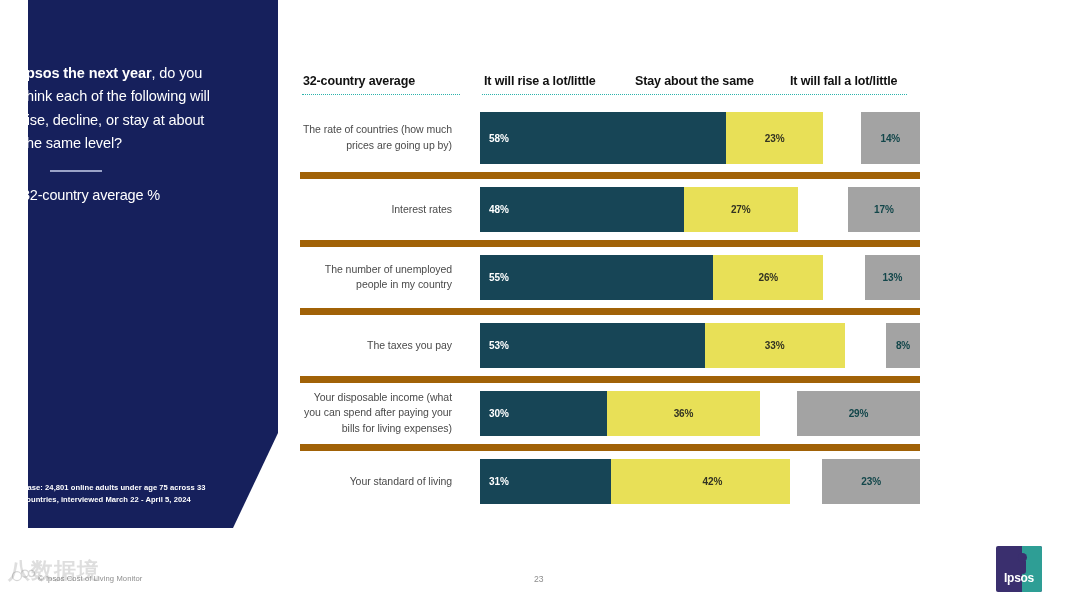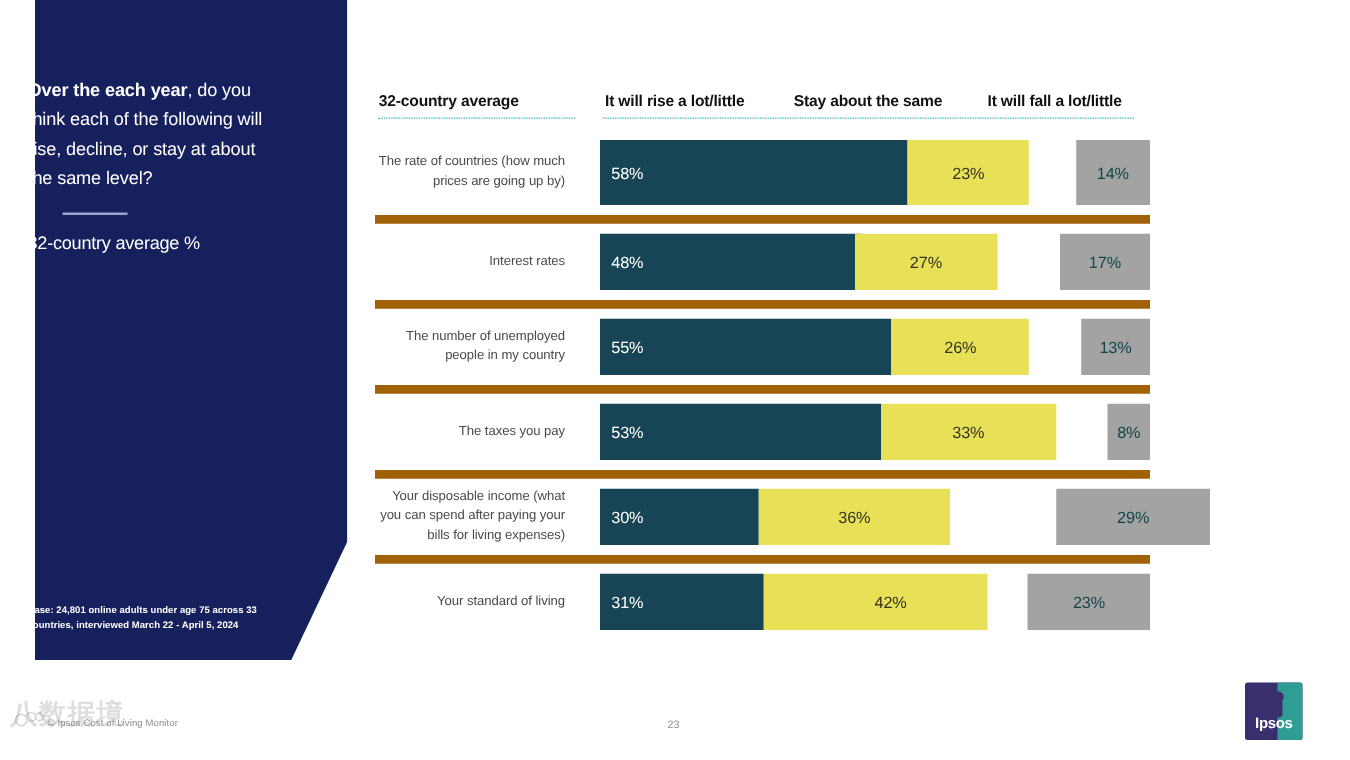--- a/index.html
+++ b/index.html
@@ -138,21 +138,21 @@
     position: absolute;
     top: 0;
     bottom: 0;
     display: flex;
     align-items: center;
     box-sizing: border-box;
   }
   .seg-rise { background: #174556; color: #ffffff; justify-content: flex-start; padding-left: 9px; }
   .seg-same { background: #e8e057; color: #333322; justify-content: center; }
   .seg-fall { background: #a3a3a3; color: #12464a; justify-content: center; }
-  .seg-val  { font-size: 13px; font-weight: normal; letter-spacing: -0.1px; }
+  .seg-val  { font-size: 10px; font-weight: bold; letter-spacing: -0.1px; }
 
   
   #footer-left {
     position: absolute;
     left: 38px;
     top: 574px;
     font-size: 7.6px;
     color: #8d8d8d;
     letter-spacing: 0.1px;
     white-space: nowrap;
@@ -234,21 +234,21 @@
     font-weight: bold;
     letter-spacing: 1px;
   }
 </style>
 </head>
 <body>
 
 <div id="left-panel"></div>
 
 <div id="question-block">
-  <span class="q-strong">Over the each year</span><span>, do you think each of the following will rise, decline, or stay at about the same level?</span>
+  <span class="q-strong">Ipsos the next year</span><span>, do you think each of the following will rise, decline, or stay at about the same level?</span>
 </div>
 
 <div id="panel-rule"></div>
 
 <div id="subtitle">32-country average %</div>
 
 <div id="base-note">Base: 24,801 online adults under age 75 across 33 countries, interviewed March 22 - April 5, 2024</div>
 
 <div id="chart-area">
 
@@ -320,21 +320,21 @@
       </div>
       <div class="row" style="height: 68px;">
         <div class="row-label" style="top: 50%; transform: translateY(-50%);">Your disposable income (what you can spend after paying your bills for living expenses)</div>
         <div class="bars">
           <div class="seg seg-rise" style="left: 0px; width: 127.2px;">
             <span class="seg-val">30%</span>
           </div>
           <div class="seg seg-same" style="left: 127.2px; width: 152.64px;">
             <span class="seg-val">36%</span>
           </div>
-          <div class="seg seg-fall" style="left: 317.04px; width: 122.96px; margin-left: 48px;">
+          <div class="seg seg-fall" style="left: 317.04px; width: 122.96px;">
             <span class="seg-val">29%</span>
           </div>
         </div>
       </div>
       <div class="row" style="height: 68px;">
         <div class="row-label" style="top: 50%; transform: translateY(-50%);">Your standard of living</div>
         <div class="bars">
           <div class="seg seg-rise" style="left: 0px; width: 131.44px;">
             <span class="seg-val">31%</span>
           </div>

